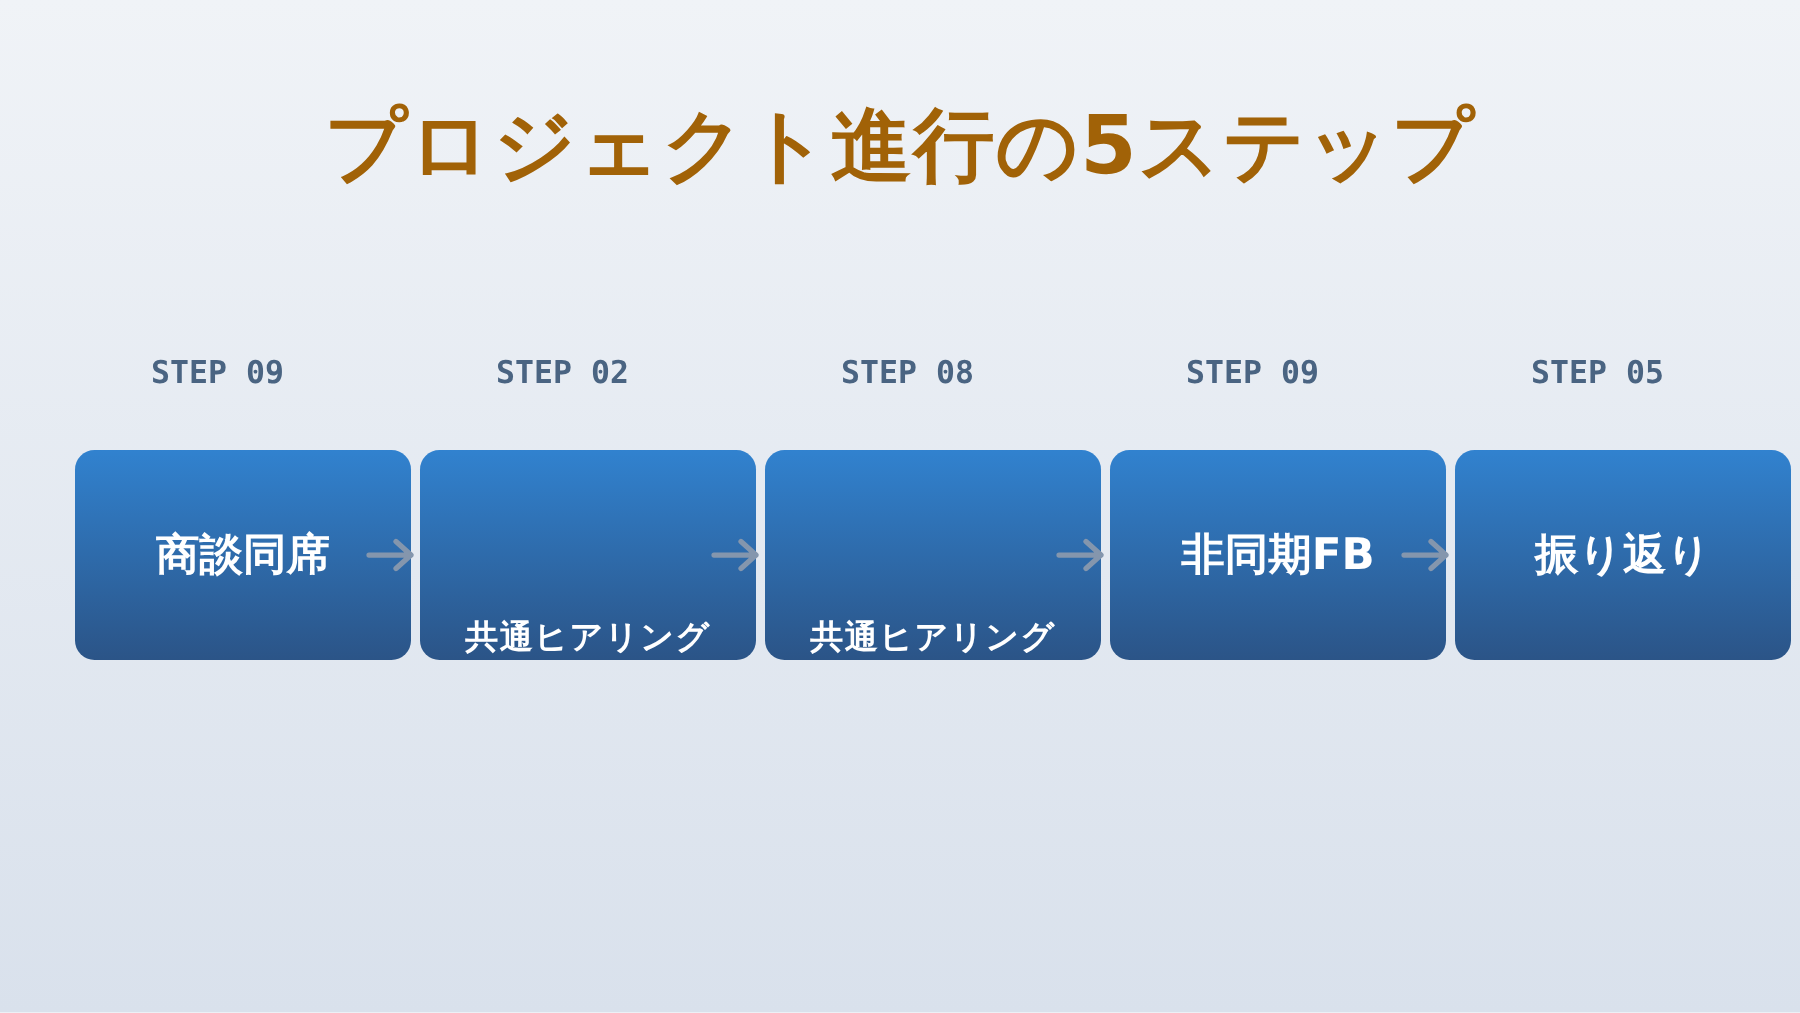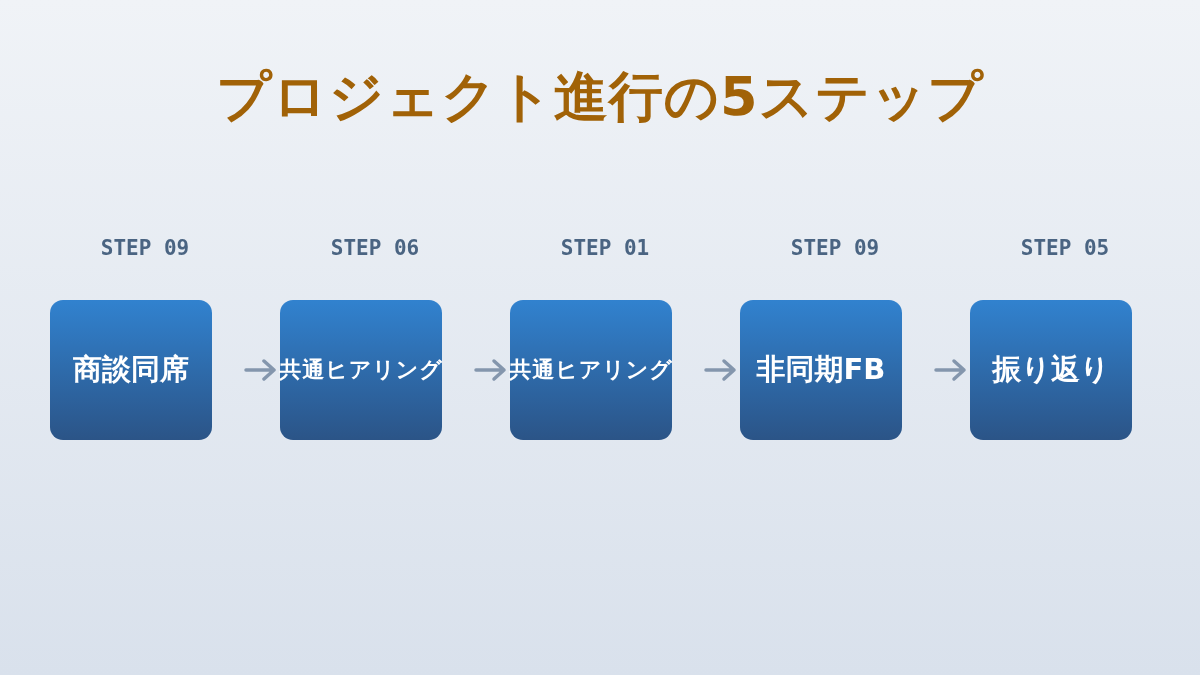--- a/index.html
+++ b/index.html
@@ -13,40 +13,40 @@
     position: absolute; left: 0; top: 58px; width: 1200px;
     text-align: center; font-size: 54px; font-weight: bold;
     color: #a16207; letter-spacing: 1px; line-height: 78px;
   }
   .step-label {
     position: absolute; top: 236px; width: 190px; text-align: center;
     font-family: "DejaVu Sans Mono", "Liberation Mono", monospace;
     font-size: 21px; color: #4a6482; font-weight: bold; letter-spacing: 0px;
   }
   .step-box {
-    position: absolute; top: 300px; width: 162px; height: 140px;
+    position: absolute; top: 300px; width: 224px; height: 140px;
     border-radius: 13px;
     background: linear-gradient(180deg, #3182cf 0%, #2b5487 100%);
     display: flex; align-items: center; justify-content: center;
     color: #ffffff; font-weight: bold; white-space: nowrap;
   }
   .step-box.big { font-size: 29px; }
-  .step-box.small { font-size: 22px; letter-spacing: 1px; }
+  .step-box.small { font-size: 22px; letter-spacing: 1px; align-items: flex-end; }
   .arrow {
     position: absolute; top: 357px; width: 34px; height: 26px;
   }
 </style>
 </head>
 <body>
 
 <div class="title">プロジェクト進行の5ステップ</div>
 
 <div class="step-label" style="left:50px">STEP 09</div>
-<div class="step-label" style="left:280px">STEP 06</div>
-<div class="step-label" style="left:510px">STEP 01</div>
+<div class="step-label" style="left:280px">STEP 02</div>
+<div class="step-label" style="left:510px">STEP 08</div>
 <div class="step-label" style="left:740px">STEP 09</div>
 <div class="step-label" style="left:970px">STEP 05</div>
 
 <div class="step-box big" style="left:50px">
   <span>商談同席</span>
 </div>
 <div class="step-box small" style="left:280px">
   <span>共通ヒアリング</span>
 </div>
 <div class="step-box small" style="left:510px">

